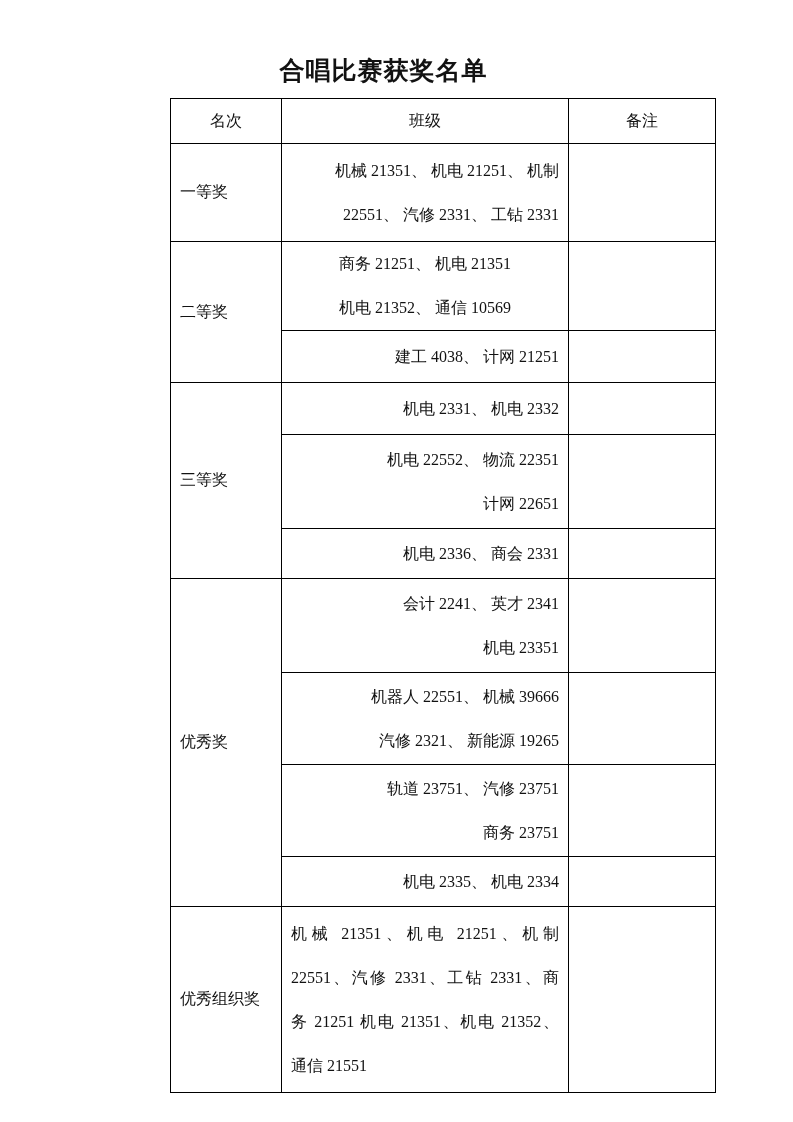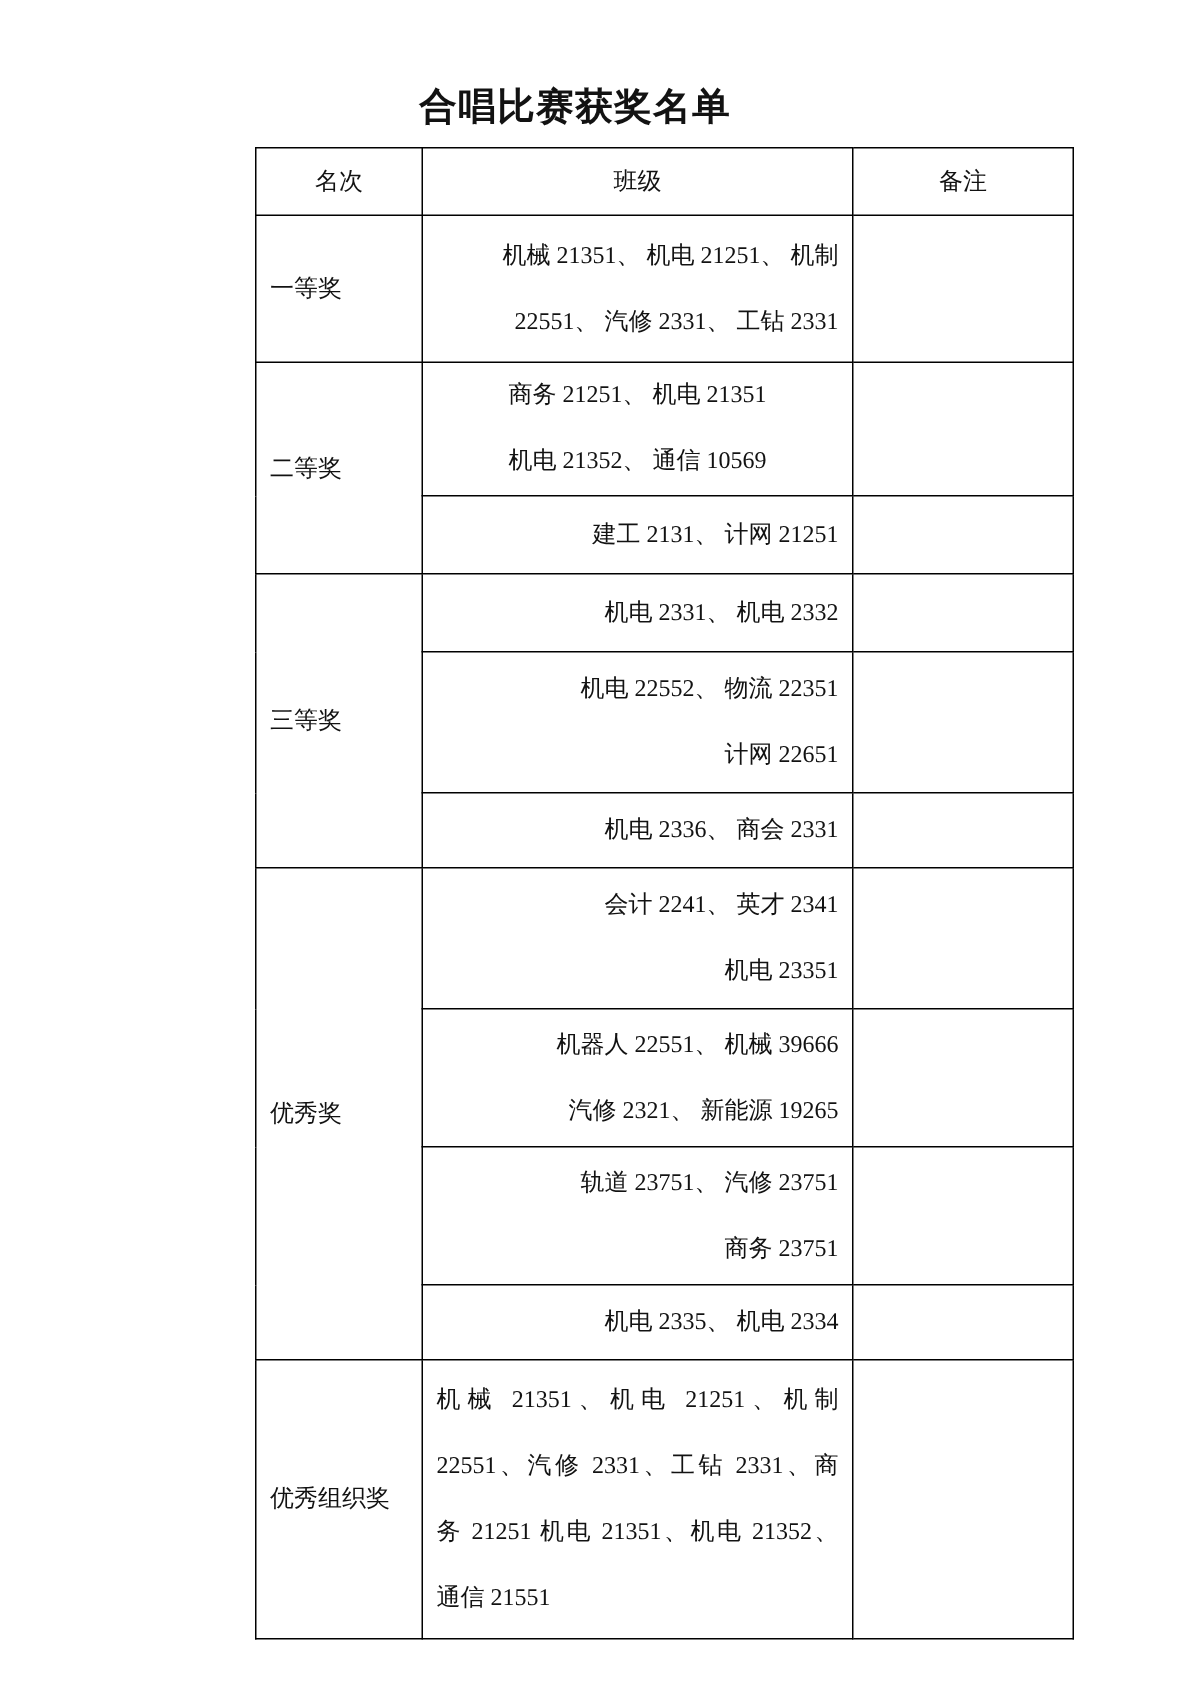--- a/index.html
+++ b/index.html
@@ -104,21 +104,21 @@
       <tr style="height:88px">
         <td class="rank-cell" rowspan="2">二等奖</td>
         <td class="class-cell left">
           <div class="line">商务 21251、 机电 21351</div>
           <div class="line">机电 21352、 通信 10569</div>
         </td>
         <td class="remark-cell"></td>
       </tr>
       <tr style="height:52px">
         <td class="class-cell center">
-          <div class="line">建工 2131、 计网 21251</div>
+          <div class="line">建工 4038、 计网 21251</div>
         </td>
         <td class="remark-cell"></td>
       </tr>
 
       <tr style="height:52px">
         <td class="rank-cell" rowspan="3">三等奖</td>
         <td class="class-cell center">
           <div class="line">机电 2331、 机电 2332</div>
         </td>
         <td class="remark-cell"></td>

